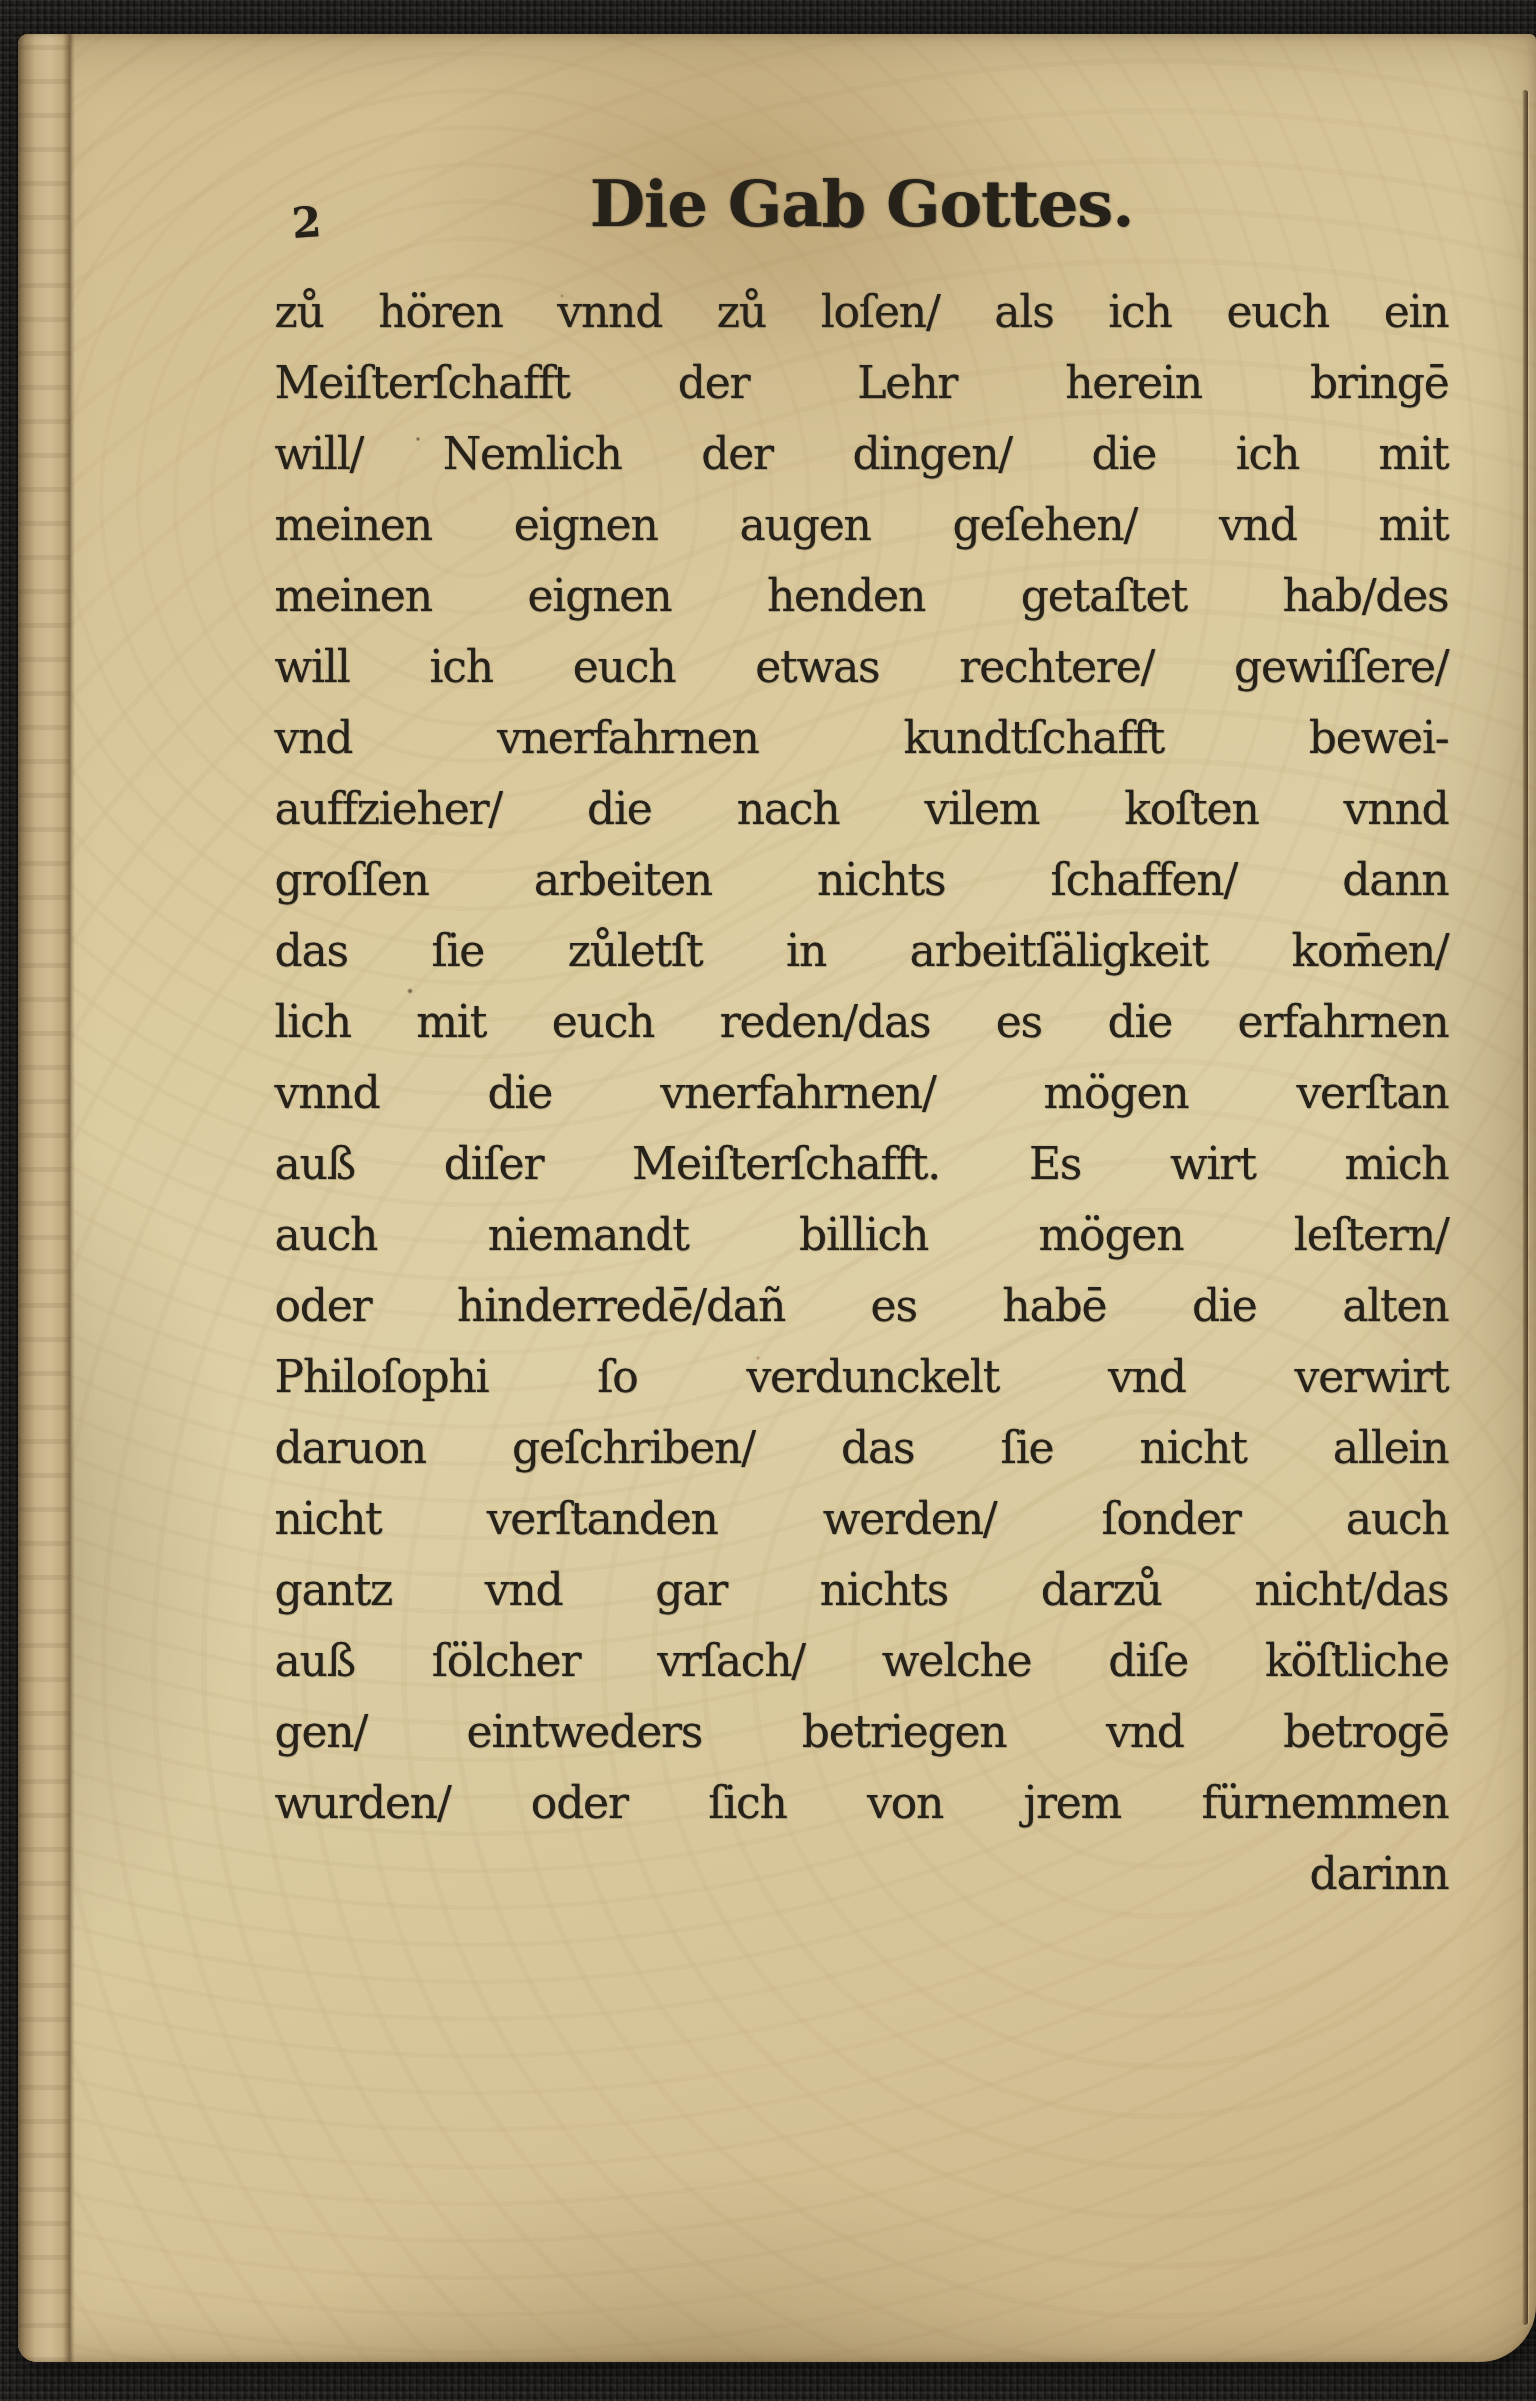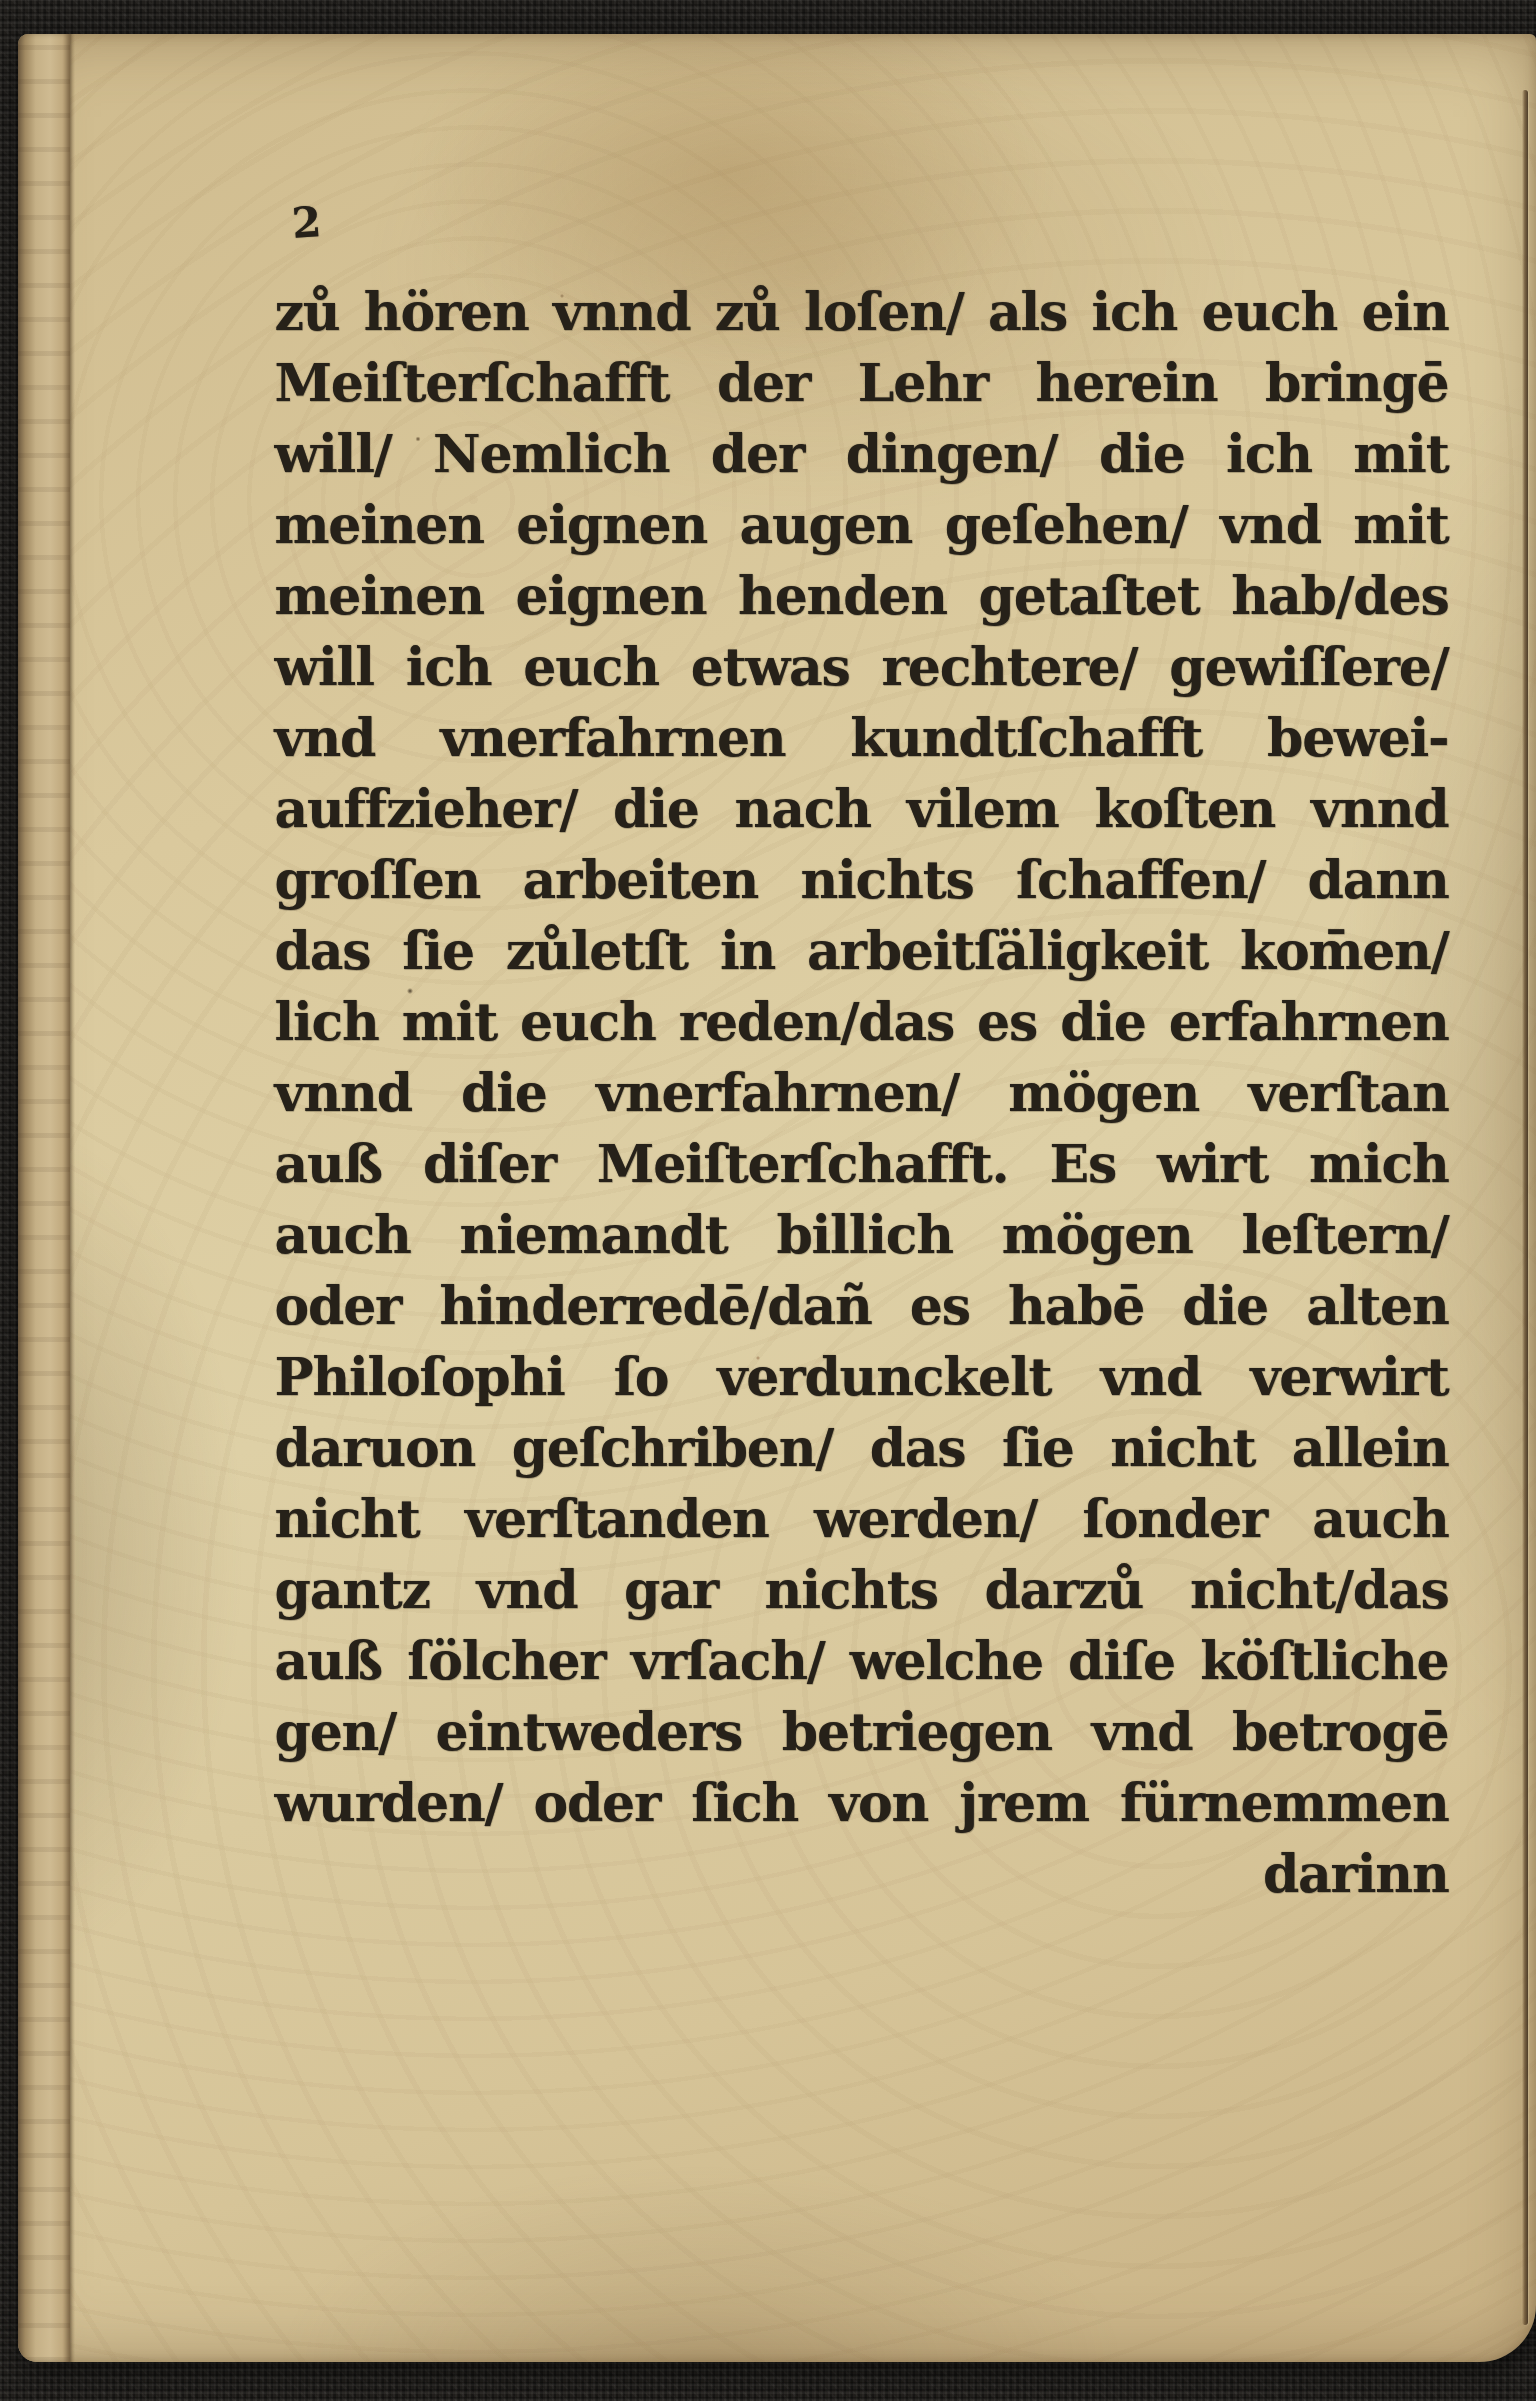--- a/index.html
+++ b/index.html
@@ -115,22 +115,22 @@
     letter-spacing: -1.2px;
     text-shadow: 0 0 1.9px rgba(35,28,18,0.55), 1.2px 1.2px 0 rgba(35,28,18,0.15);
   }
 
   .body-lines {
     margin-top: 0;
   }
   .line {
     height: 71px;
     line-height: 71px;
-    font-size: 52px;
-    font-weight: 700;
+    font-size: 44px;
+    font-weight: 400;
     letter-spacing: -1.2px;
     text-align: justify;
     text-align-last: justify;
     white-space: nowrap;
     text-shadow: 0 0 1.2px rgba(35,28,18,0.55), 0.6px 0.6px 0 rgba(35,28,18,0.18);
   }
   .line.catchword-line {
     text-align-last: right;
     text-align: left;
   }
@@ -153,20 +153,21 @@
 
 <div class="page">
   <div class="mottle"></div>
   <div class="binding-strip"></div>
   <div class="binding-crease"></div>
   <div class="page-edge-right"></div>
 
   <div class="textblock">
     <div class="header-row">
       <span class="folio">2</span>
+      <div class="running-title">Die Gab Gottes.</div>
     </div>
 
     <div class="body-lines">
       <div class="line">zů hören vnnd zů loſen/ als ich euch ein</div>
       <div class="line">Meiſterſchafft der Lehr herein bringē</div>
       <div class="line">will/ Nemlich der dingen/ die ich mit</div>
       <div class="line">meinen eignen augen geſehen/ vnd mit</div>
       <div class="line">meinen eignen henden getaſtet hab/des</div>
       <div class="line">will ich euch etwas rechtere/ gewiſſere/</div>
       <div class="line">vnd vnerfahrnen kundtſchafft bewei-</div>

